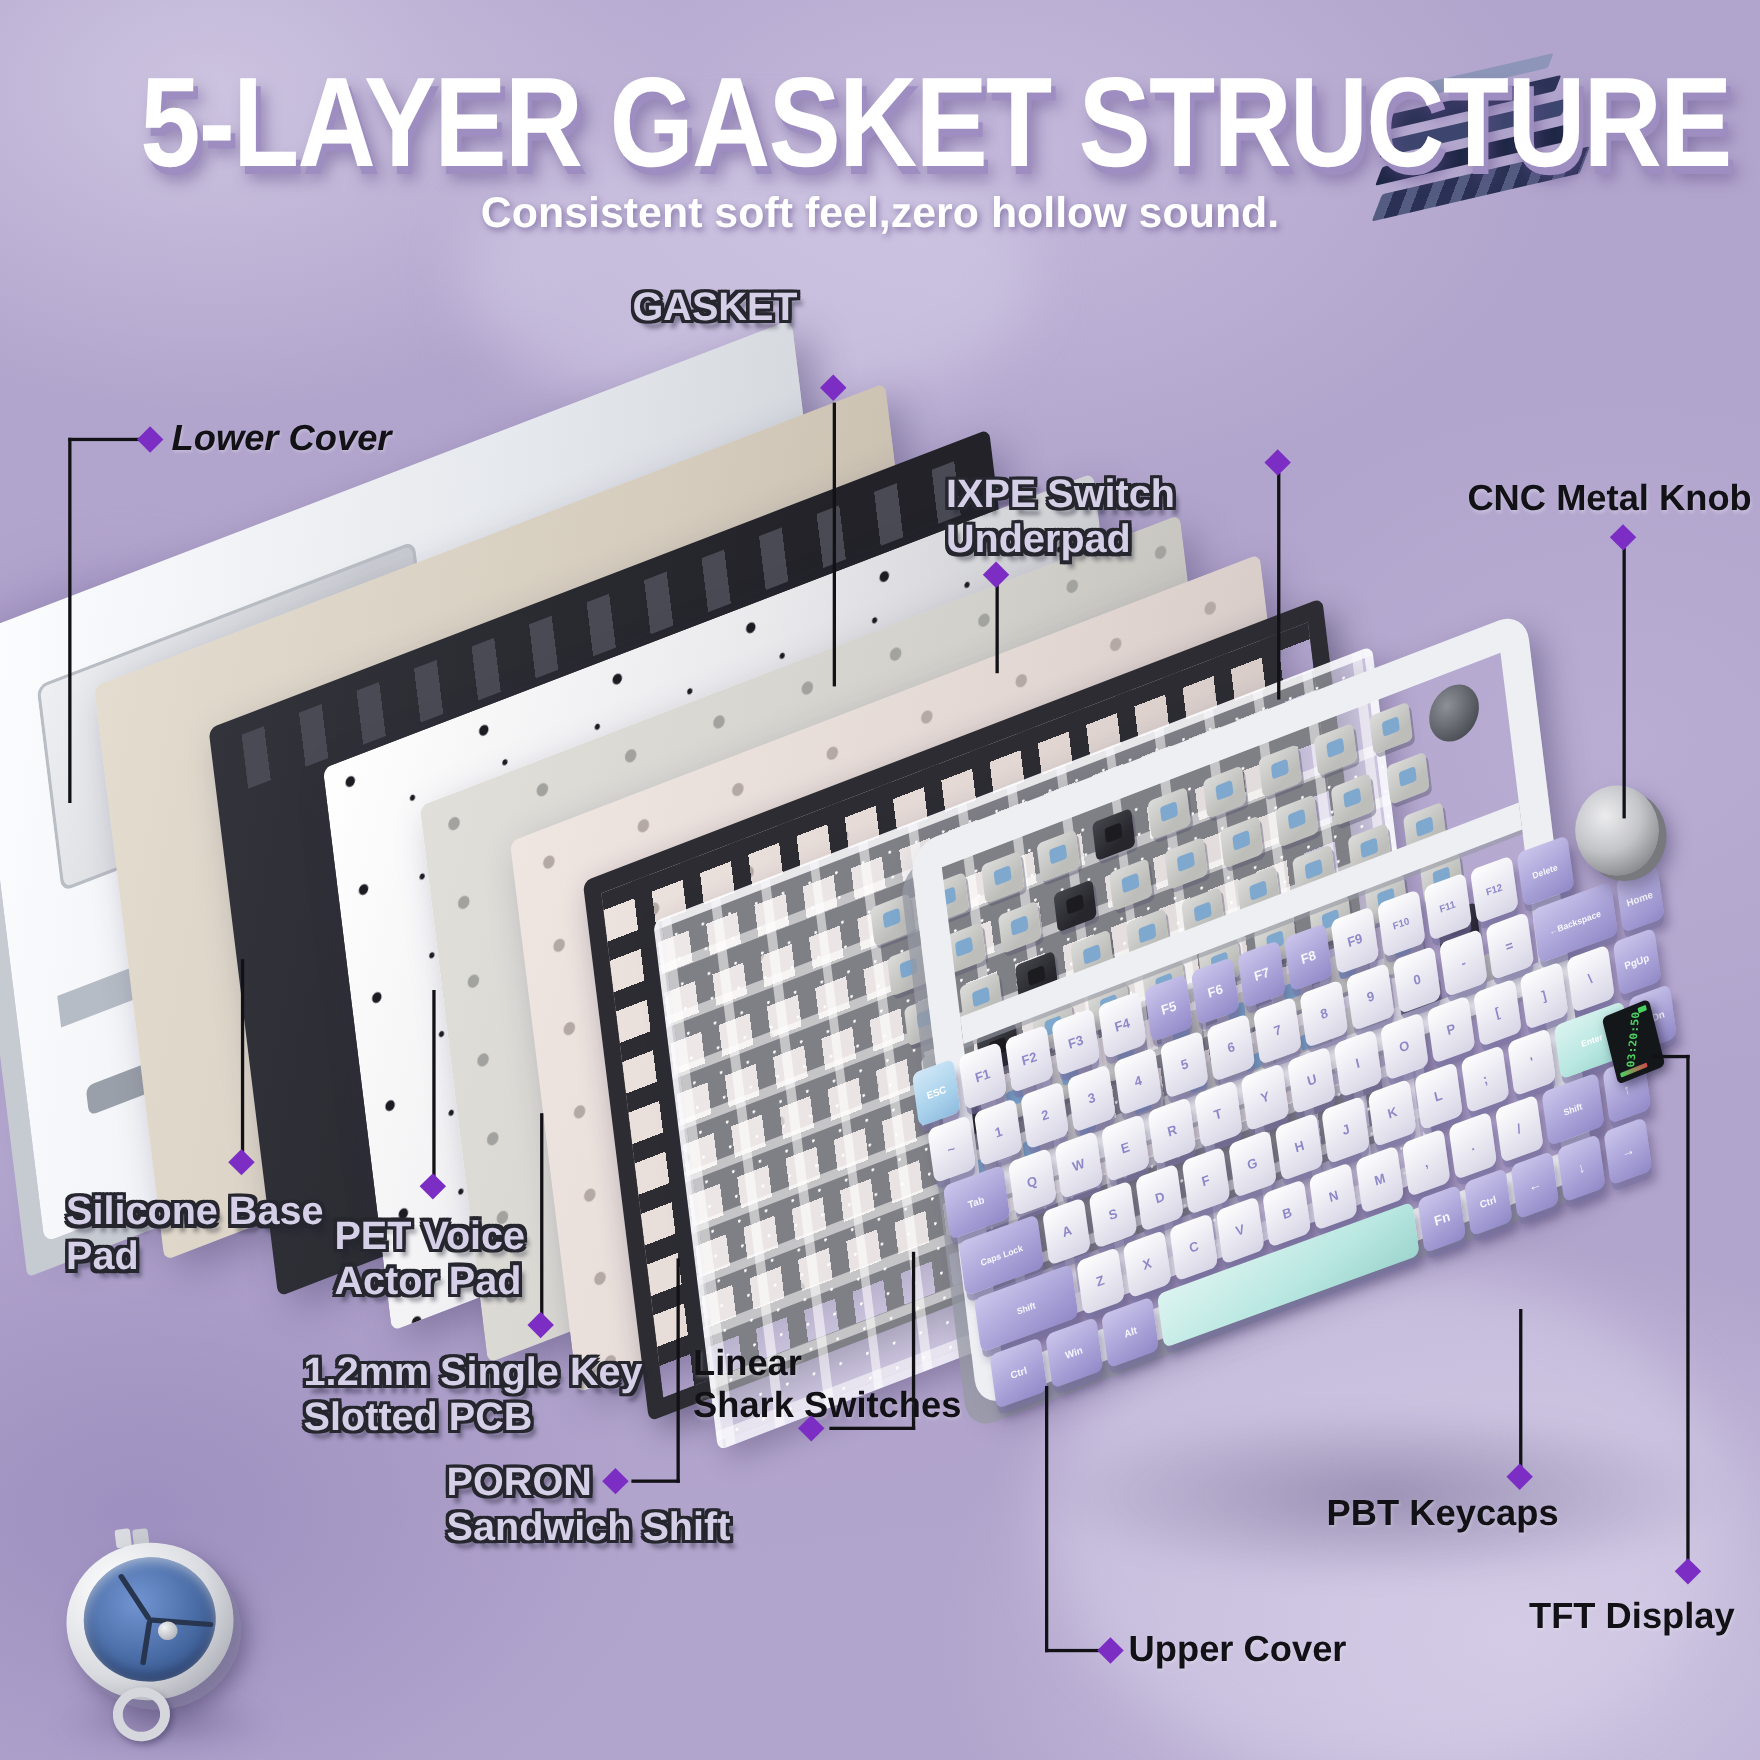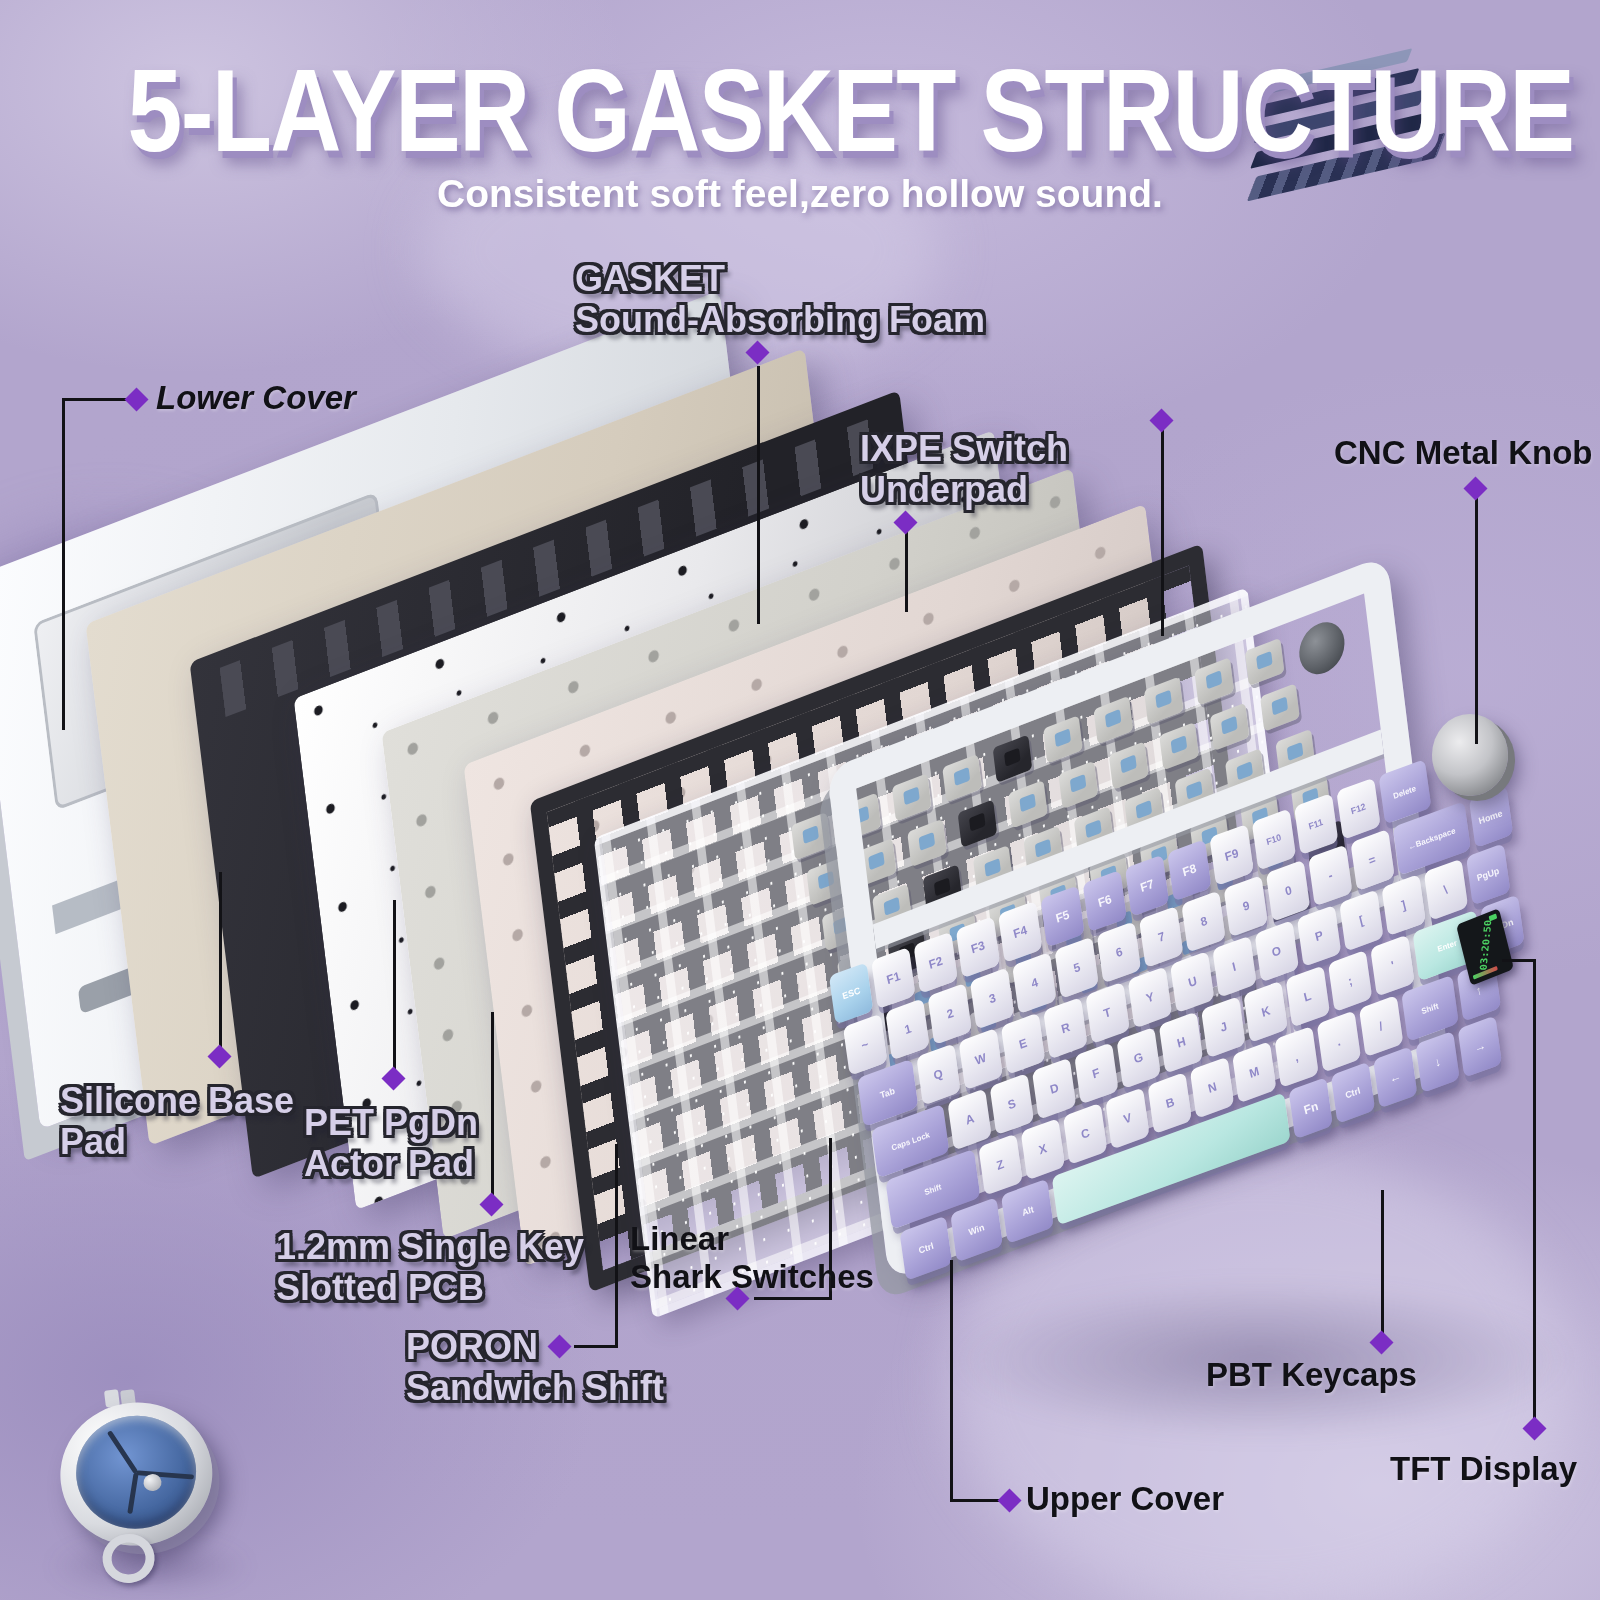--- a/index.html
+++ b/index.html
@@ -593,34 +593,33 @@
   <div class="diamond" style="left:551px; top:1338px;"></div>
   <div class="diamond" style="left:729px; top:1290px;"></div>
   <div class="diamond" style="left:1373px; top:1334px;"></div>
   <div class="diamond" style="left:1526px; top:1420px;"></div>
   <div class="diamond" style="left:1001px; top:1492px;"></div>
 
   <div class="lab lab-dark" style="left:156px; top:379px;font-style:italic;">
     <span>Lower Cover</span></div>
   <div class="lab lab-light" style="left:575px; top:258px;">
     <div>GASKET</div>
-    <div>Sound-Absorbing Foam</div>
     </div>
   <div class="lab lab-light" style="left:860px; top:428px;">
     <div>IXPE Switch</div>
     <div>Underpad</div>
     </div>
   <div class="lab lab-dark" style="left:1334px; top:434px;">
     <span>CNC Metal Knob</span></div>
   <div class="lab lab-light" style="left:60px; top:1080px;">
     <div>Silicone Base</div>
     <div>Pad</div>
     </div>
   <div class="lab lab-light" style="left:304px; top:1102px;">
-    <div>PET PgDn</div>
+    <div>PET Voice</div>
     <div>Actor Pad</div>
     </div>
   <div class="lab lab-light" style="left:276px; top:1226px;">
     <div>1.2mm Single Key</div>
     <div>Slotted PCB</div>
     </div>
   <div class="lab lab-light" style="left:406px; top:1326px;">
     <div>PORON</div>
     <div>Sandwich Shift</div>
     </div>

